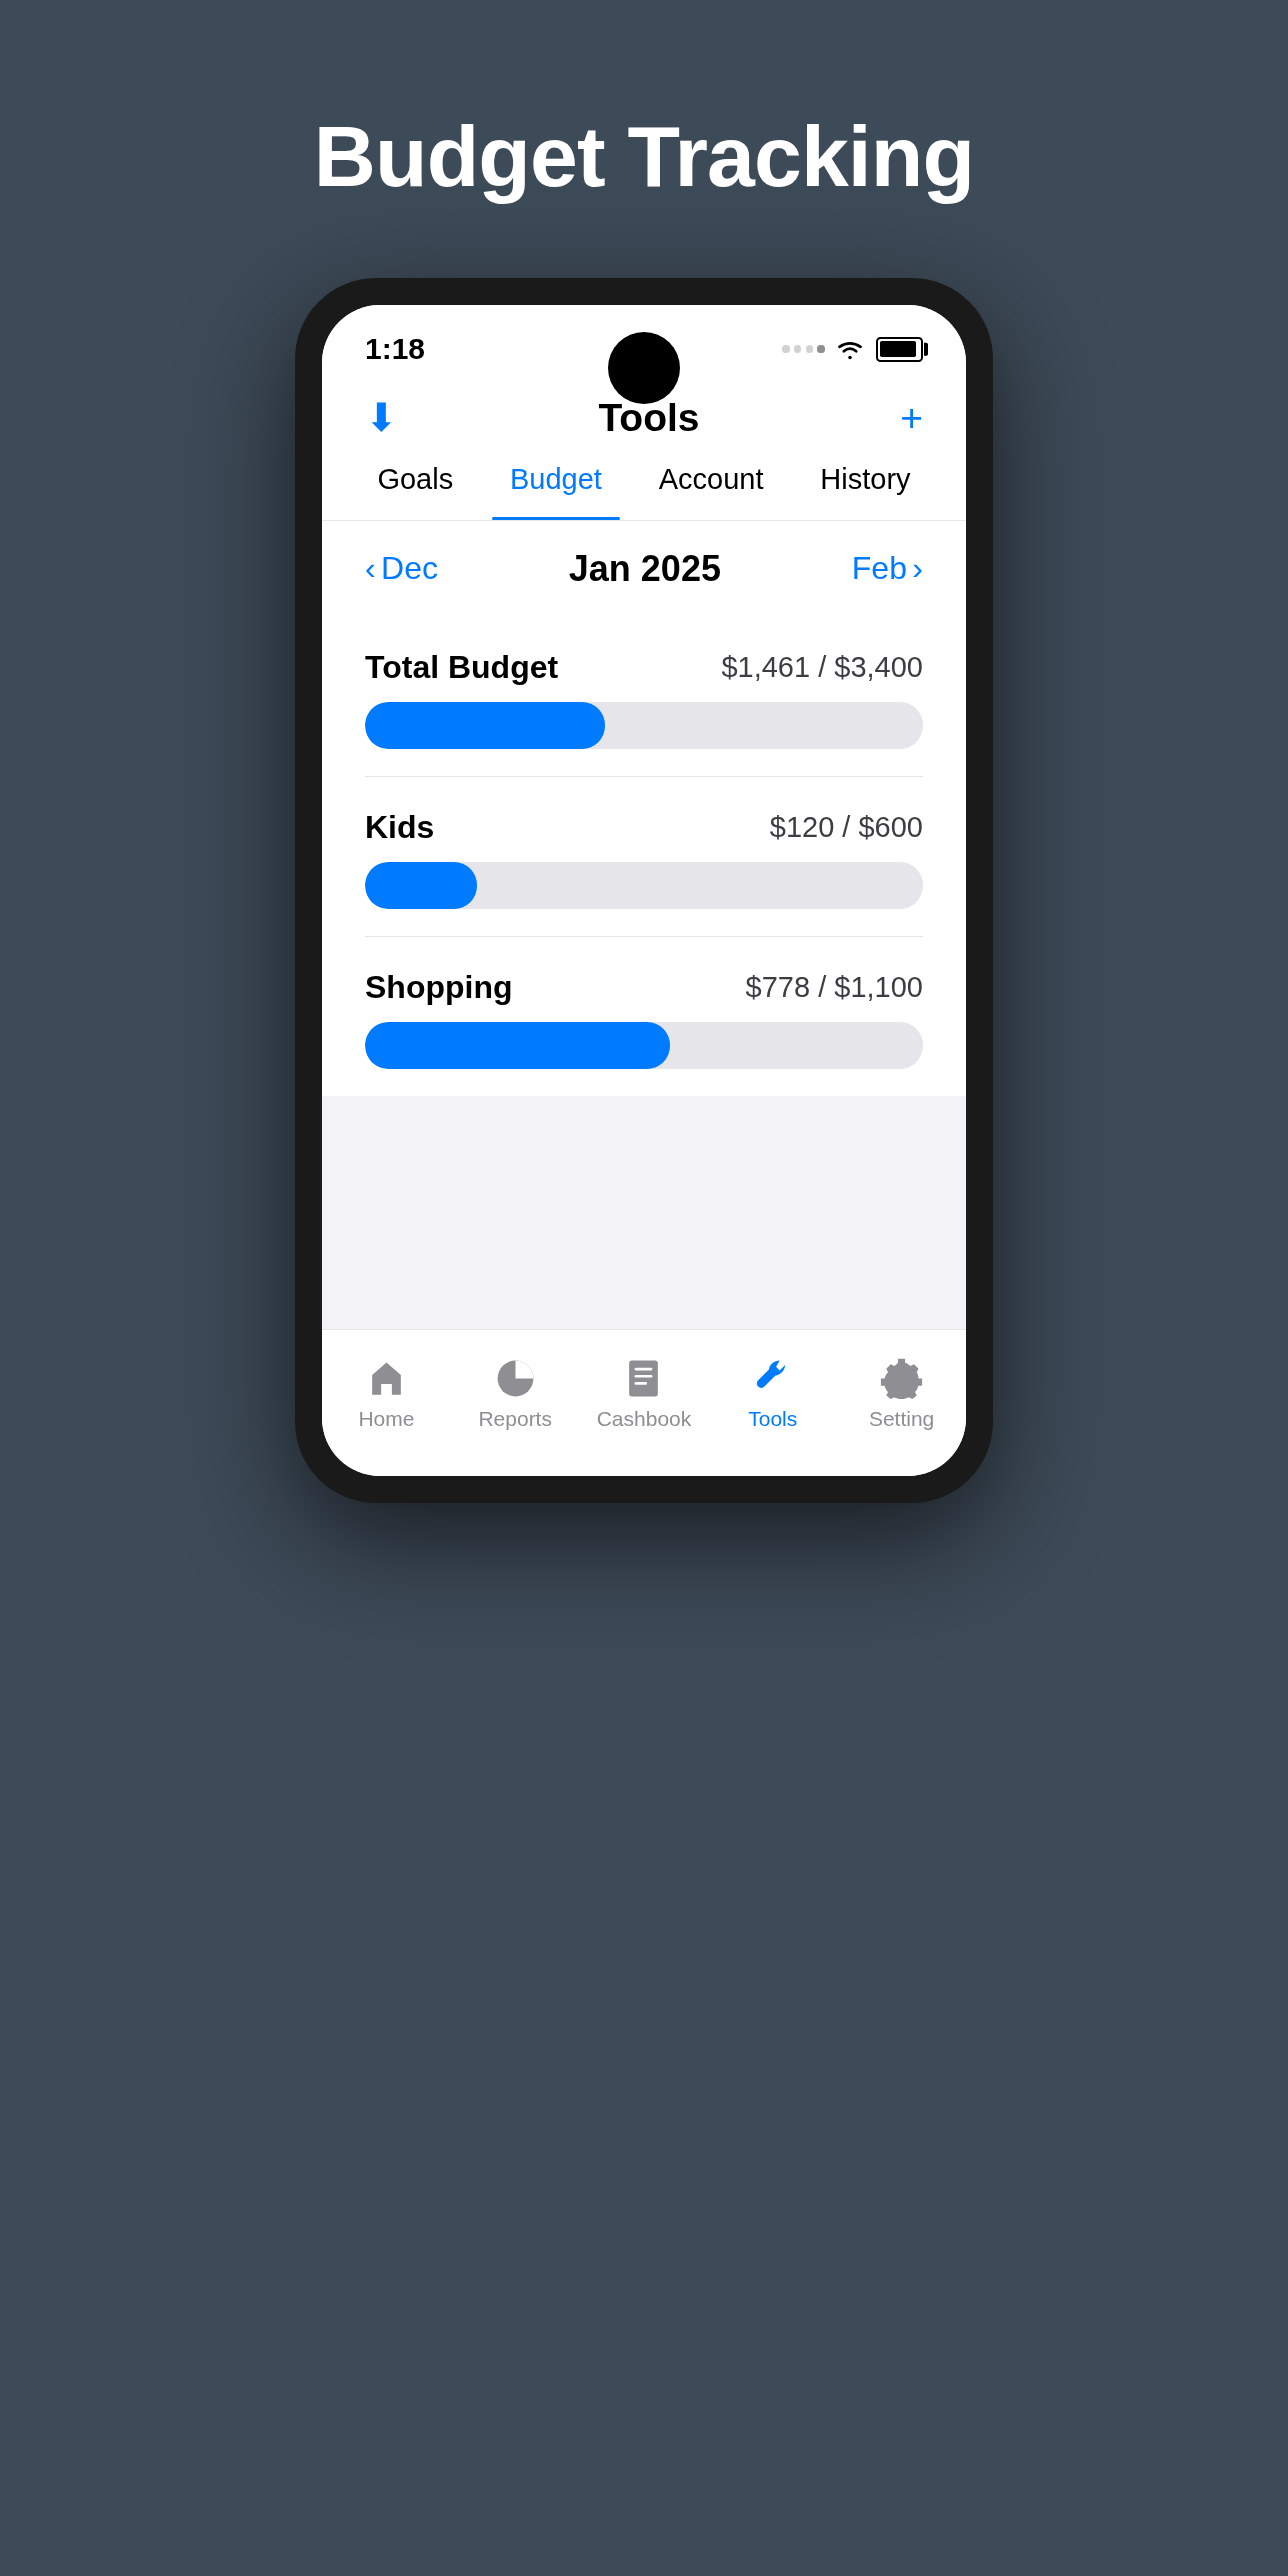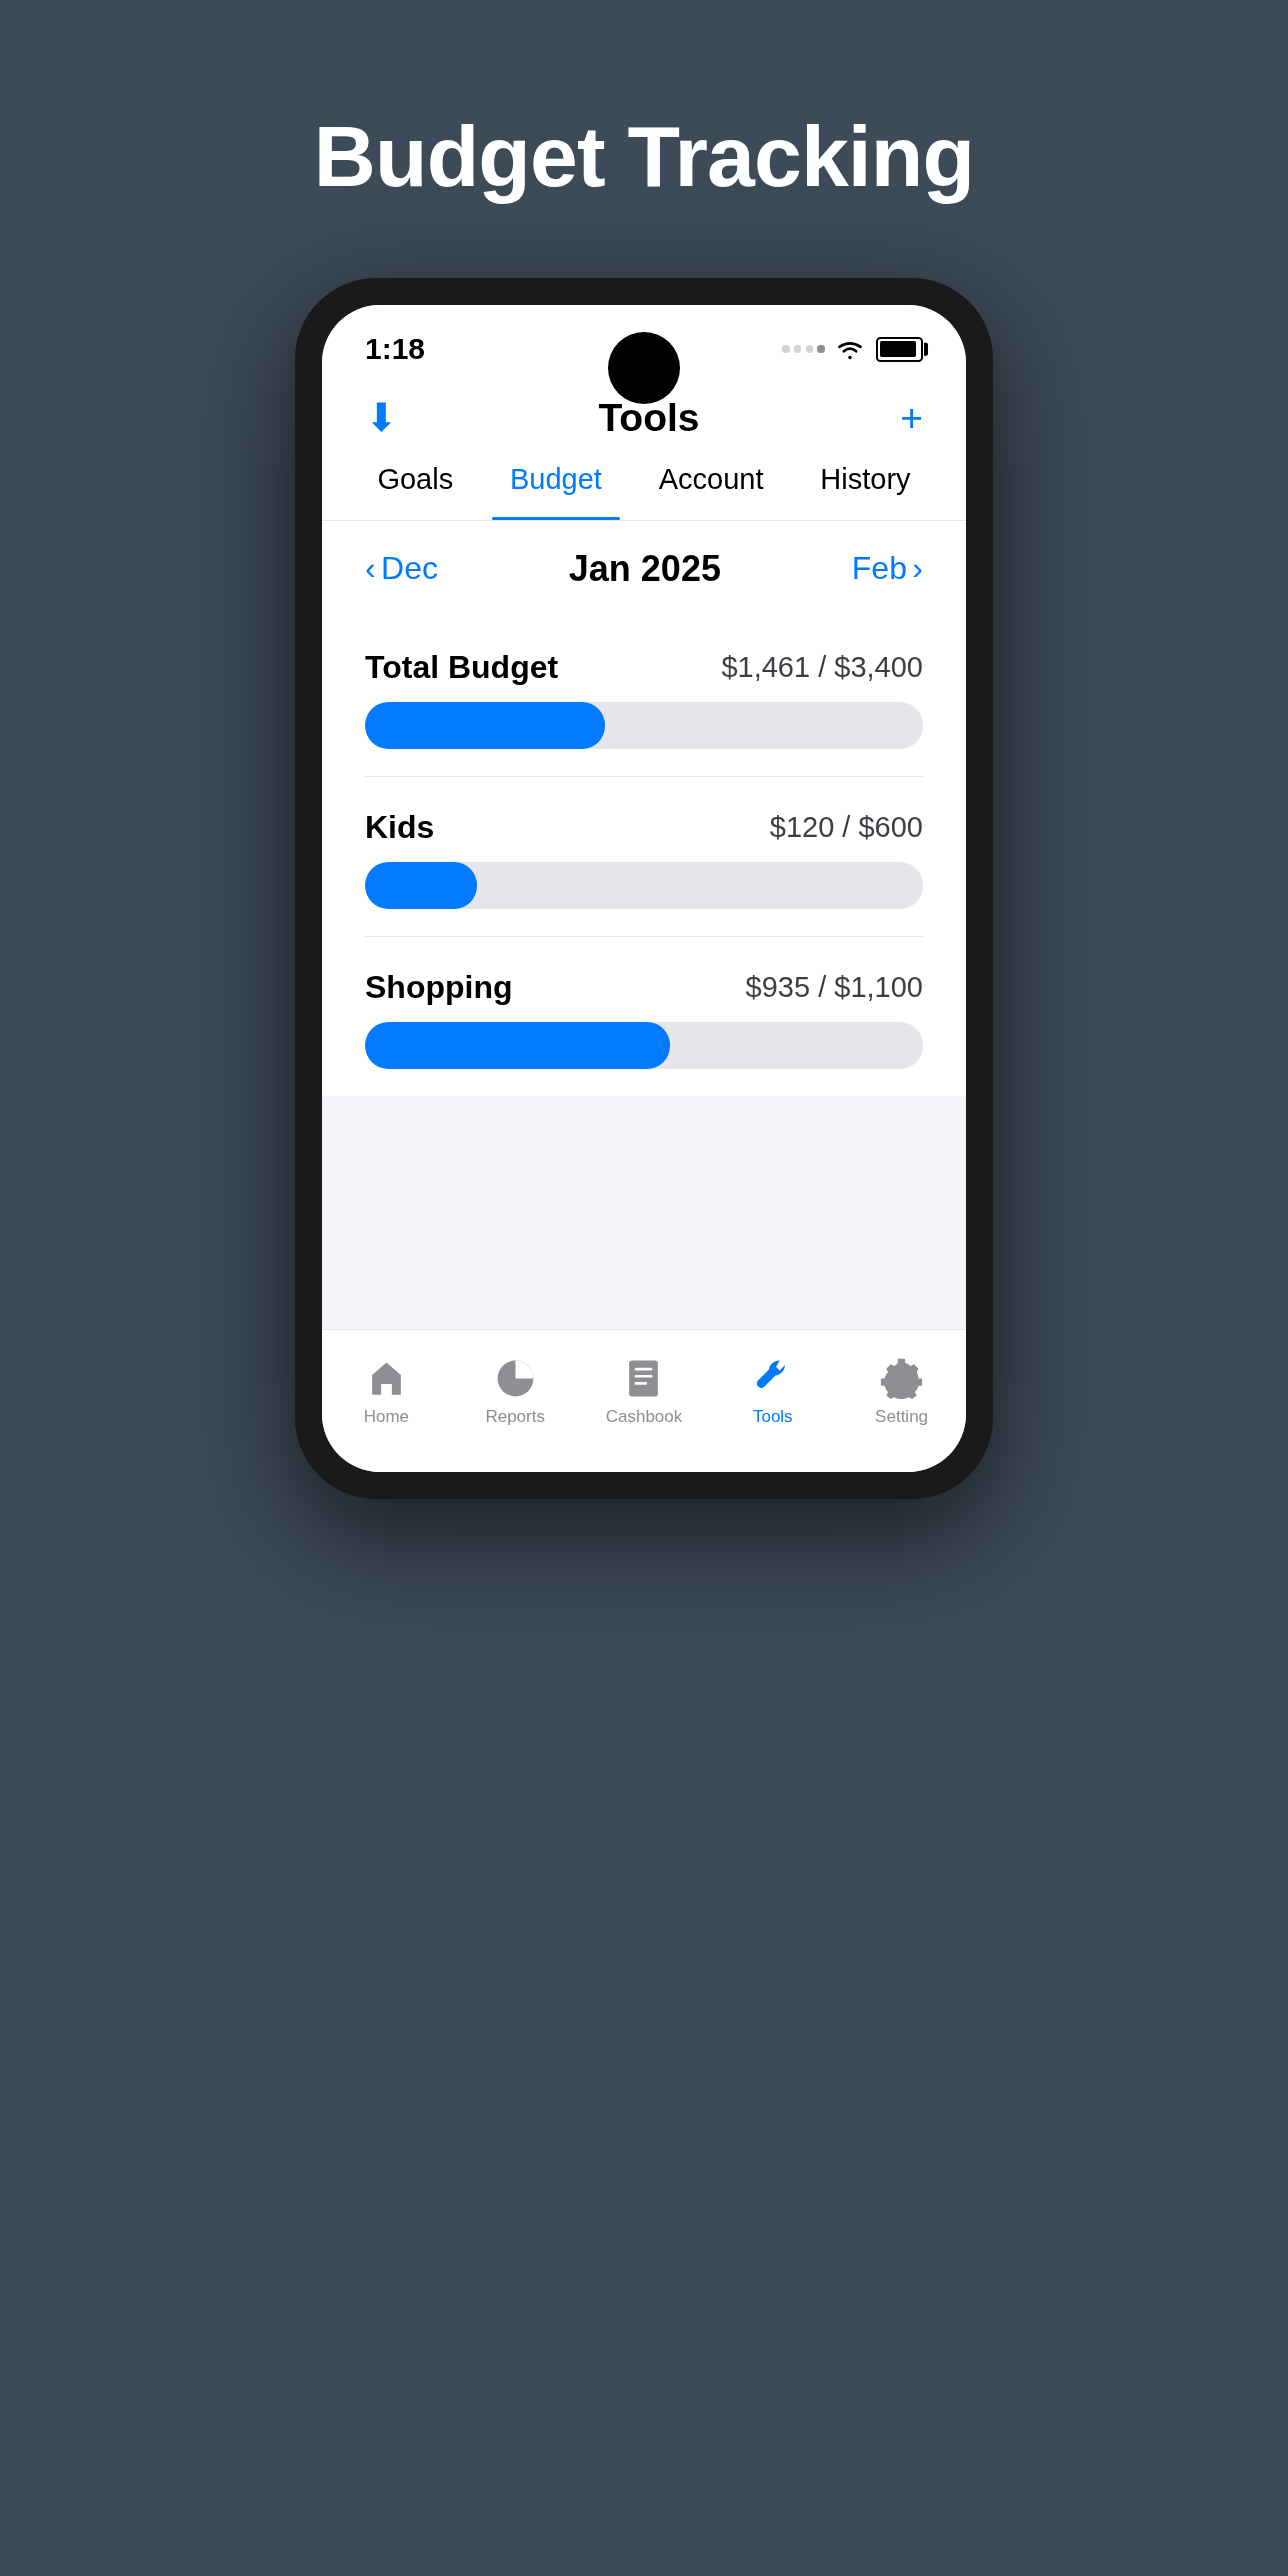--- a/index.html
+++ b/index.html
@@ -245,21 +245,21 @@
 
     .nav-item {
       display: flex;
       flex-direction: column;
       align-items: center;
       gap: 7.2px;
       min-width: 107px;
     }
 
     .nav-label {
-      font-size: 17px;
+      font-size: 21px;
       color: #8e8e93;
       text-align: center;
     }
 
     .nav-label.active {
       color: #007aff;
     }
 
     
     .status-bar-wrapper {
@@ -345,21 +345,21 @@
         </div>
         <div class="progress-bar-bg">
           <div class="progress-bar-fill" style="width: 20%;"></div>
 
         </div>
       </div>
 
       <div class="budget-item">
         <div class="budget-item-header">
           <span class="budget-item-name">Shopping</span>
-          <span class="budget-item-amount">$935 / $1,100</span>
+          <span class="budget-item-amount">$778 / $1,100</span>
         </div>
         <div class="progress-bar-bg">
           <div class="progress-bar-fill" style="width: 54.64%;"></div>
 
         </div>
       </div>
 
 
 
     </div>

